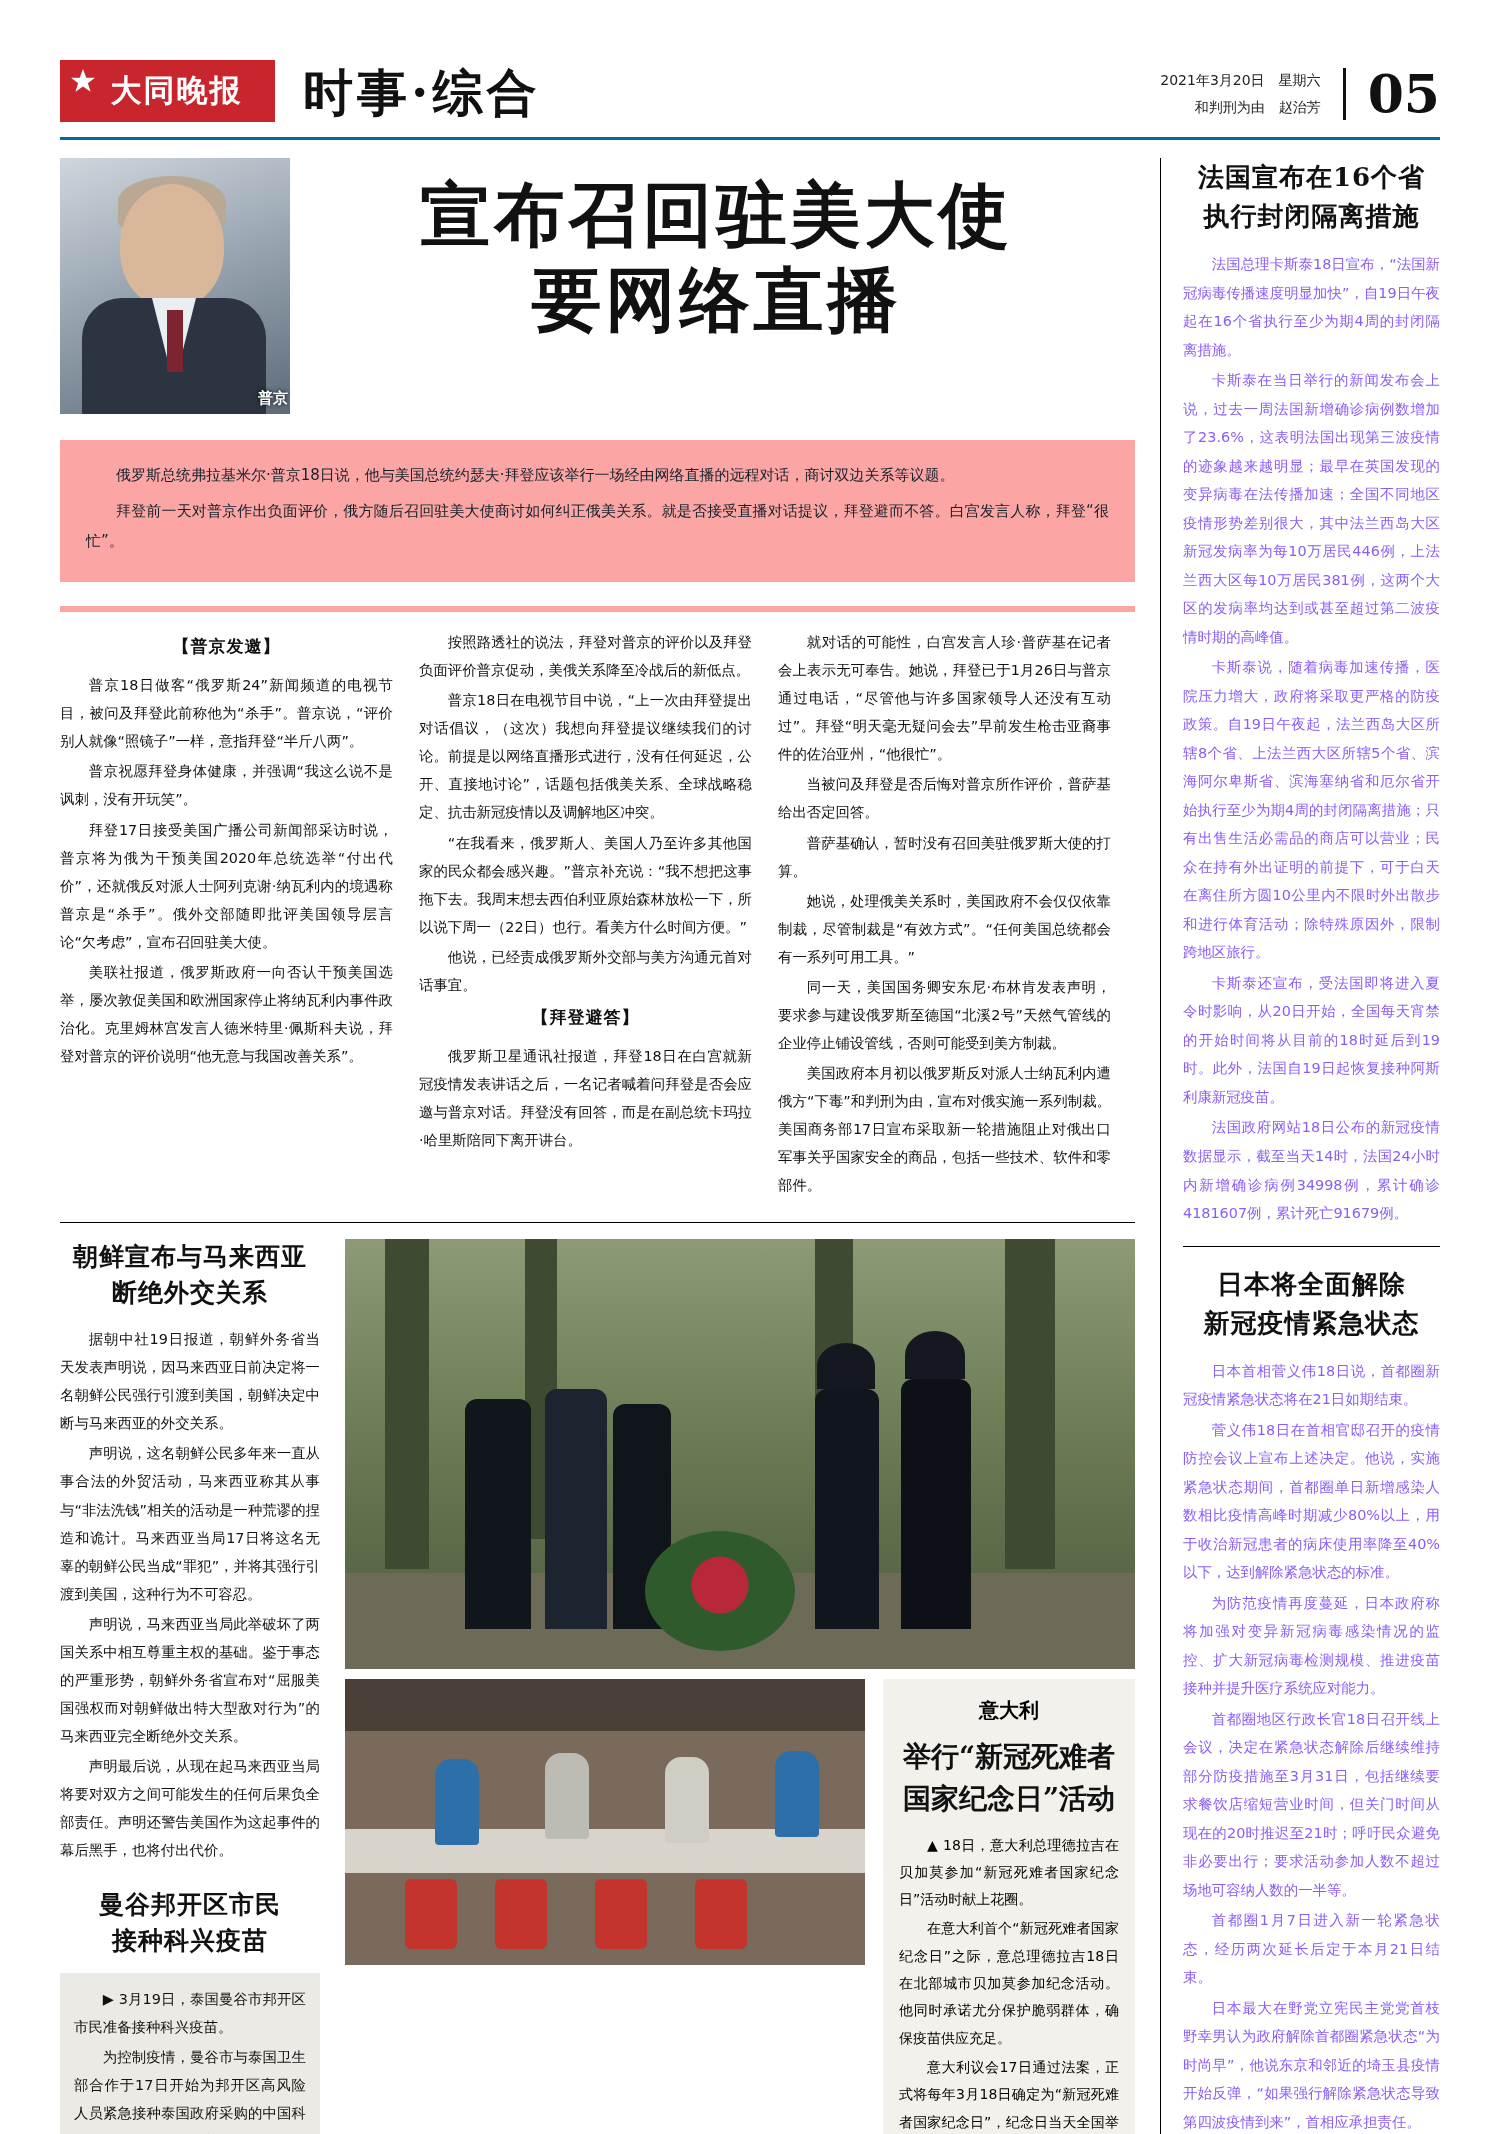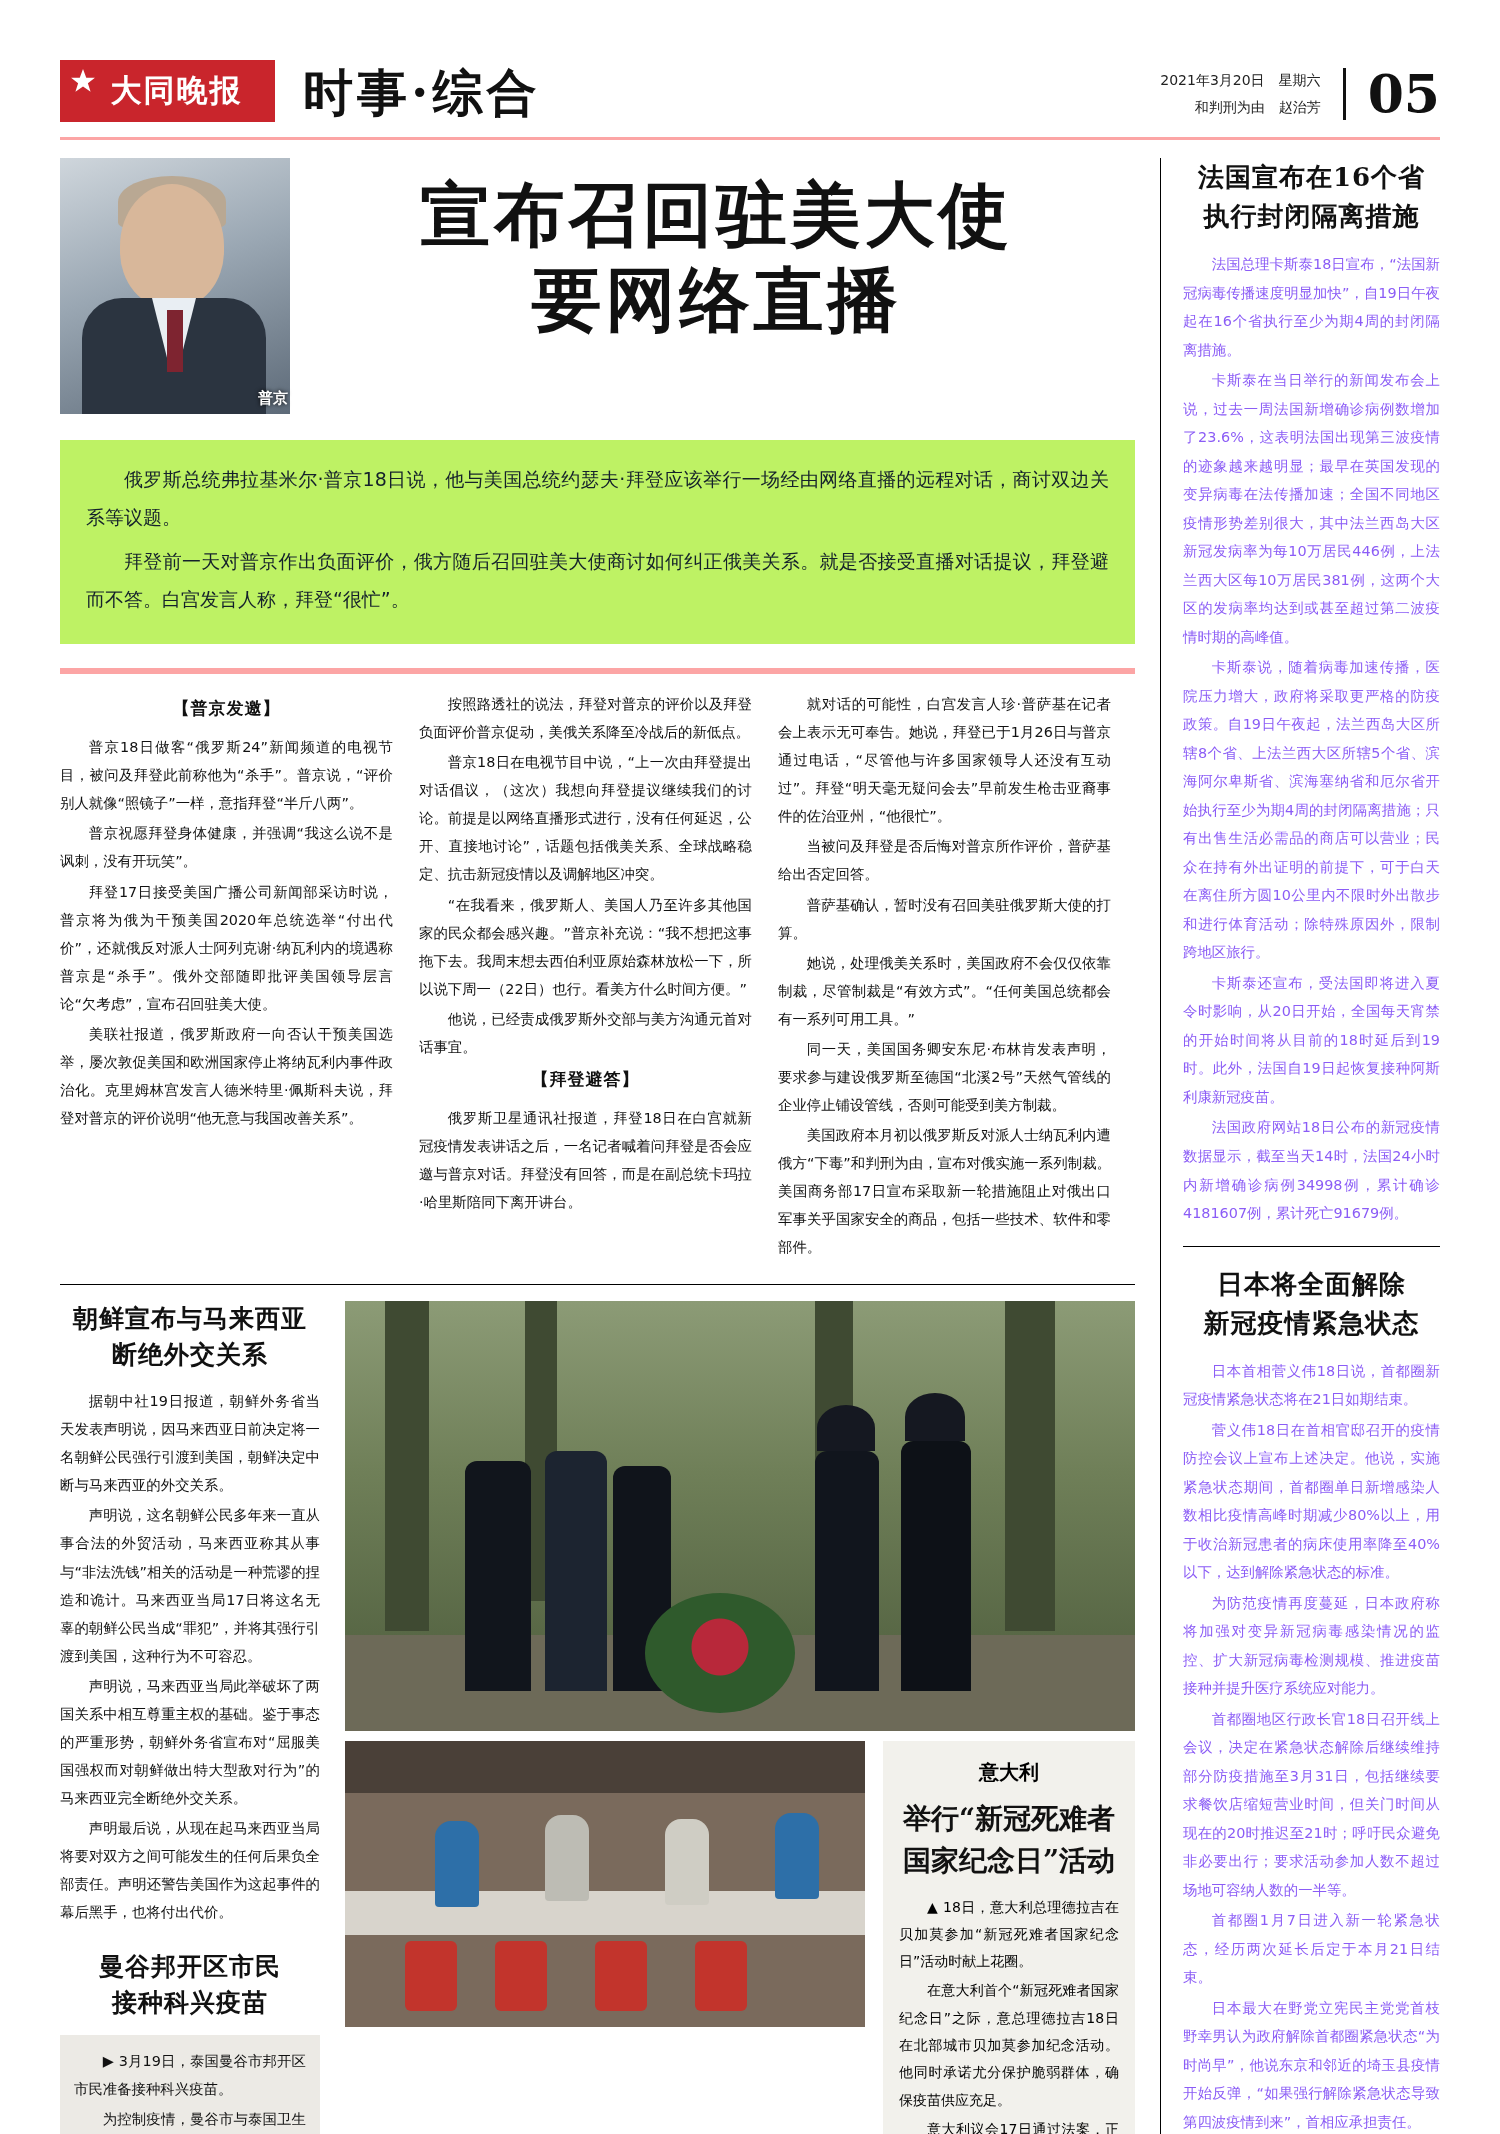--- a/index.html
+++ b/index.html
@@ -2,21 +2,21 @@
 <html><head>
 <meta charset="utf-8">
 <style>
   html,body{margin:0;padding:0;background:#b9b9b9;}
   body{font-family:"DejaVu Sans","Liberation Sans",sans-serif;}
   .page{
     width:1500px;height:2134px;background:#ffffff;margin:0 auto;position:relative;
     box-sizing:border-box;padding:60px 60px 30px 60px;
   }
   
-  .masthead{display:flex;align-items:stretch;border-bottom:3px solid #fca5a5;padding-bottom:10px;}
+  .masthead{display:flex;align-items:stretch;border-bottom:3px solid #0369a1;padding-bottom:10px;}
   .logo{
     width:215px;height:62px;background:#c9252c;color:#fff;display:flex;align-items:center;
     justify-content:center;position:relative;
   }
   .logo .star{position:absolute;left:10px;top:8px;width:26px;height:26px;}
   .logo .logotext{font-family:"DejaVu Serif","Liberation Serif",serif;font-weight:bold;font-size:31px;letter-spacing:2px;padding-left:18px;}
   .section-title{
     font-family:"DejaVu Serif","Liberation Serif",serif;
     font-weight:bold;font-size:50px;letter-spacing:4px;color:#111;
     padding-left:28px;display:flex;align-items:center;
@@ -64,21 +64,21 @@
     text-shadow:0 0 4px #000;
   }
   .headline{
     flex:1;text-align:center;padding-top:14px;
   }
   .headline h1{
     margin:0;font-family:"DejaVu Serif","Liberation Serif",serif;font-weight:bold;
     font-size:70px;line-height:1.22;letter-spacing:4px;color:#111;
   }
   .lede{
-    margin-top:26px;background:#bef264;padding:20px 26px;font-size:19px;line-height:2.0;
+    margin-top:26px;background:#fca5a5;padding:20px 26px;font-size:15px;line-height:2.0;
     color:#14212b;text-align:justify;
   }
   .lede p{margin:0 0 6px 0;text-indent:2em;}
   
   .cols3{display:flex;margin-top:24px;border-top:6px solid #fca5a5;padding-top:16px;}
   .col{width:333px;font-size:14.4px;line-height:1.95;color:#111;text-align:justify;}
   .col+.col{margin-left:26px;padding-left:0;}
   .col p{margin:0 0 2px 0;text-indent:2em;}
   .subhead{
     text-align:center;font-weight:bold;font-size:17px;margin:2px 0 8px 0;letter-spacing:1px;

